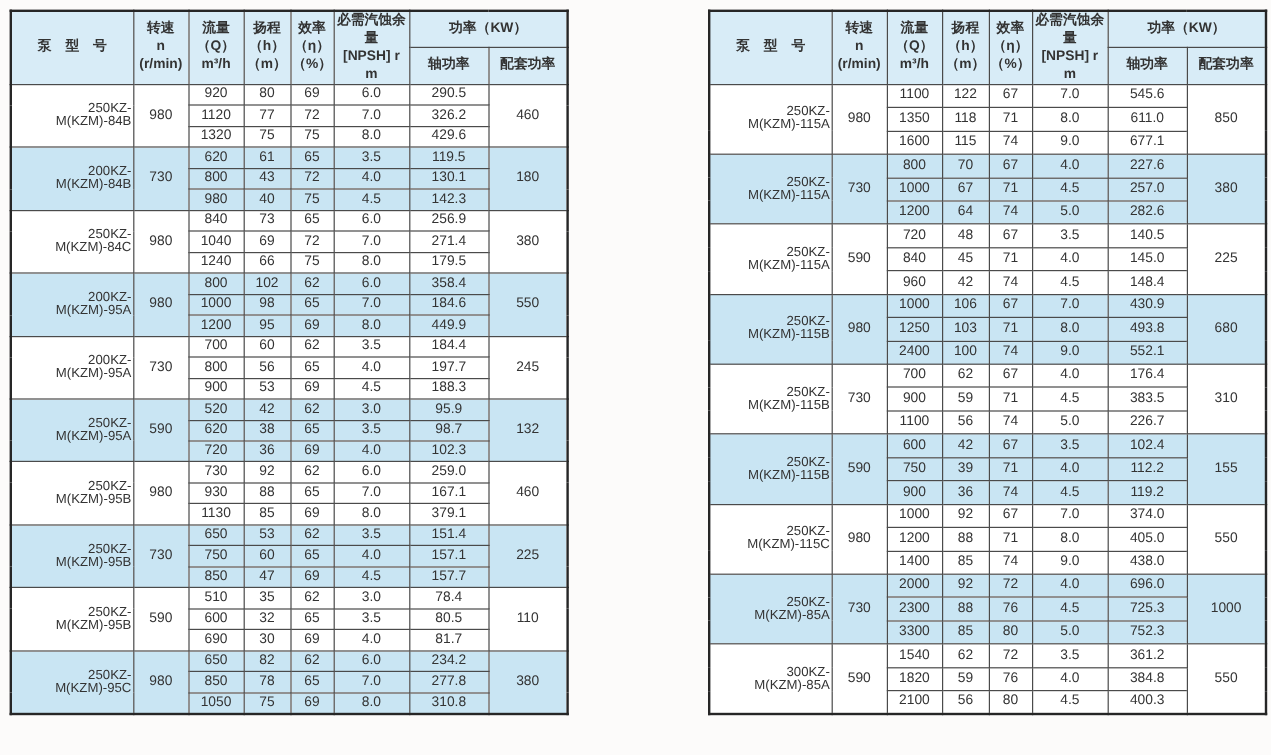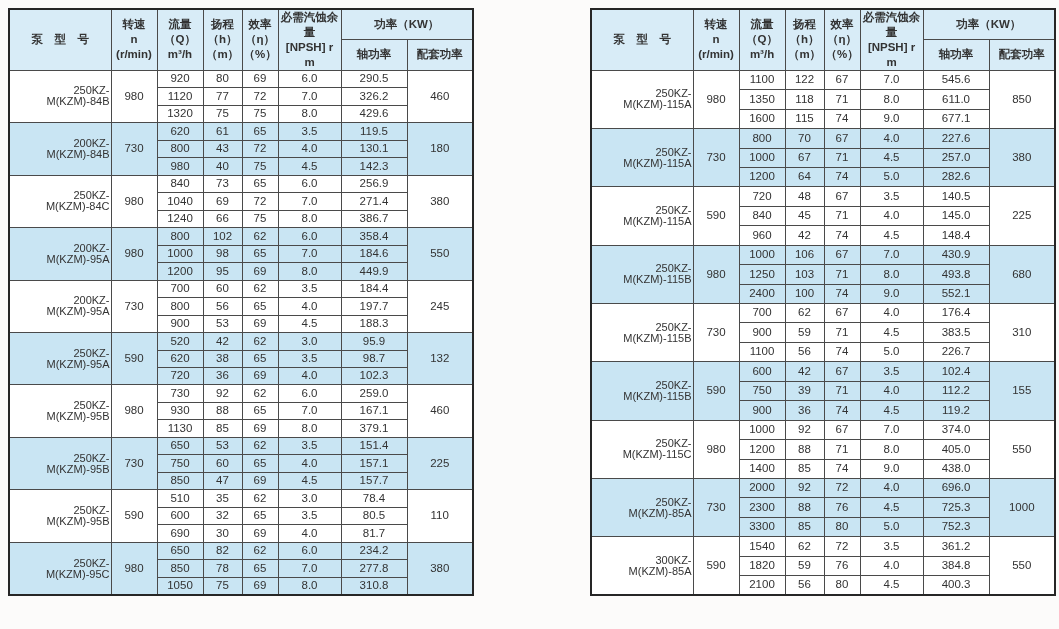--- a/index.html
+++ b/index.html
@@ -159,21 +159,21 @@
           <td>69</td>
           <td>72</td>
           <td>7.0</td>
           <td>271.4</td>
         </tr>
         <tr>
           <td>1240</td>
           <td>66</td>
           <td>75</td>
           <td>8.0</td>
-          <td>386.7</td>
+          <td>179.5</td>
         </tr>
         <tr class="stripe">
           <td rowspan="3" class="model-cell">200KZ-M(KZM)-95A</td>
           <td rowspan="3">980</td>
           <td>800</td>
           <td>102</td>
           <td>62</td>
           <td>6.0</td>
           <td>358.4</td>
           <td rowspan="3">550</td>

